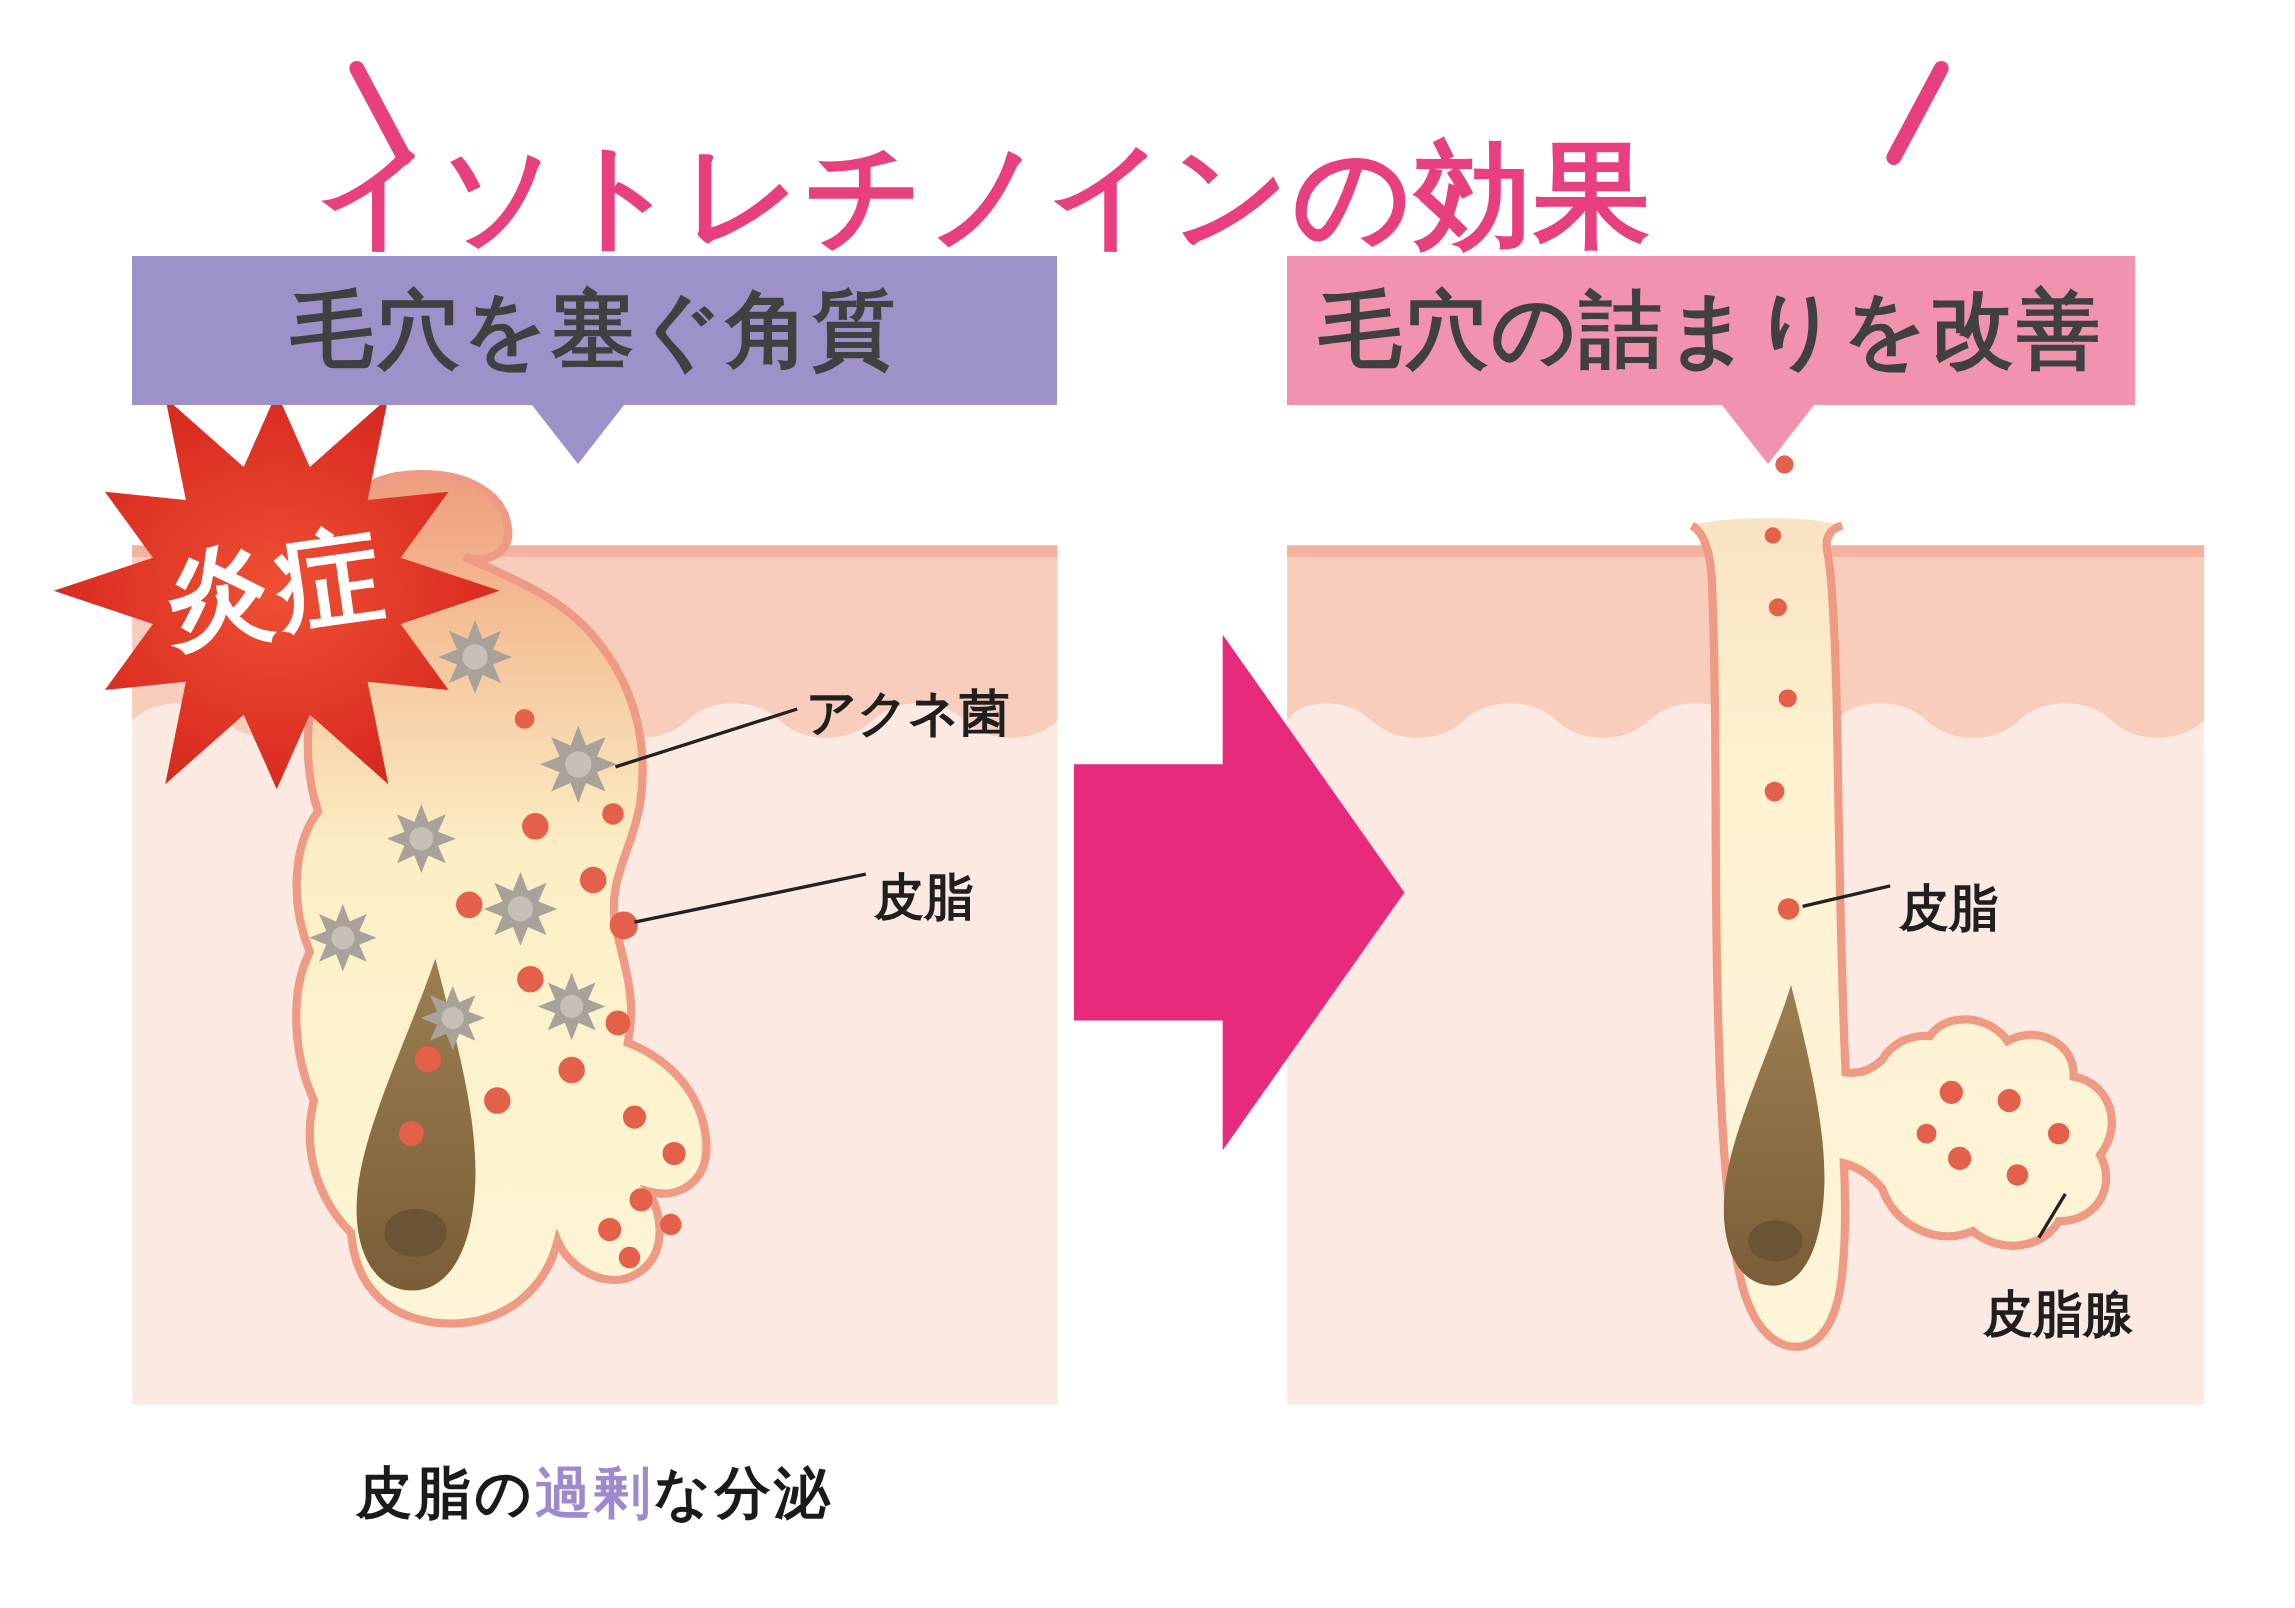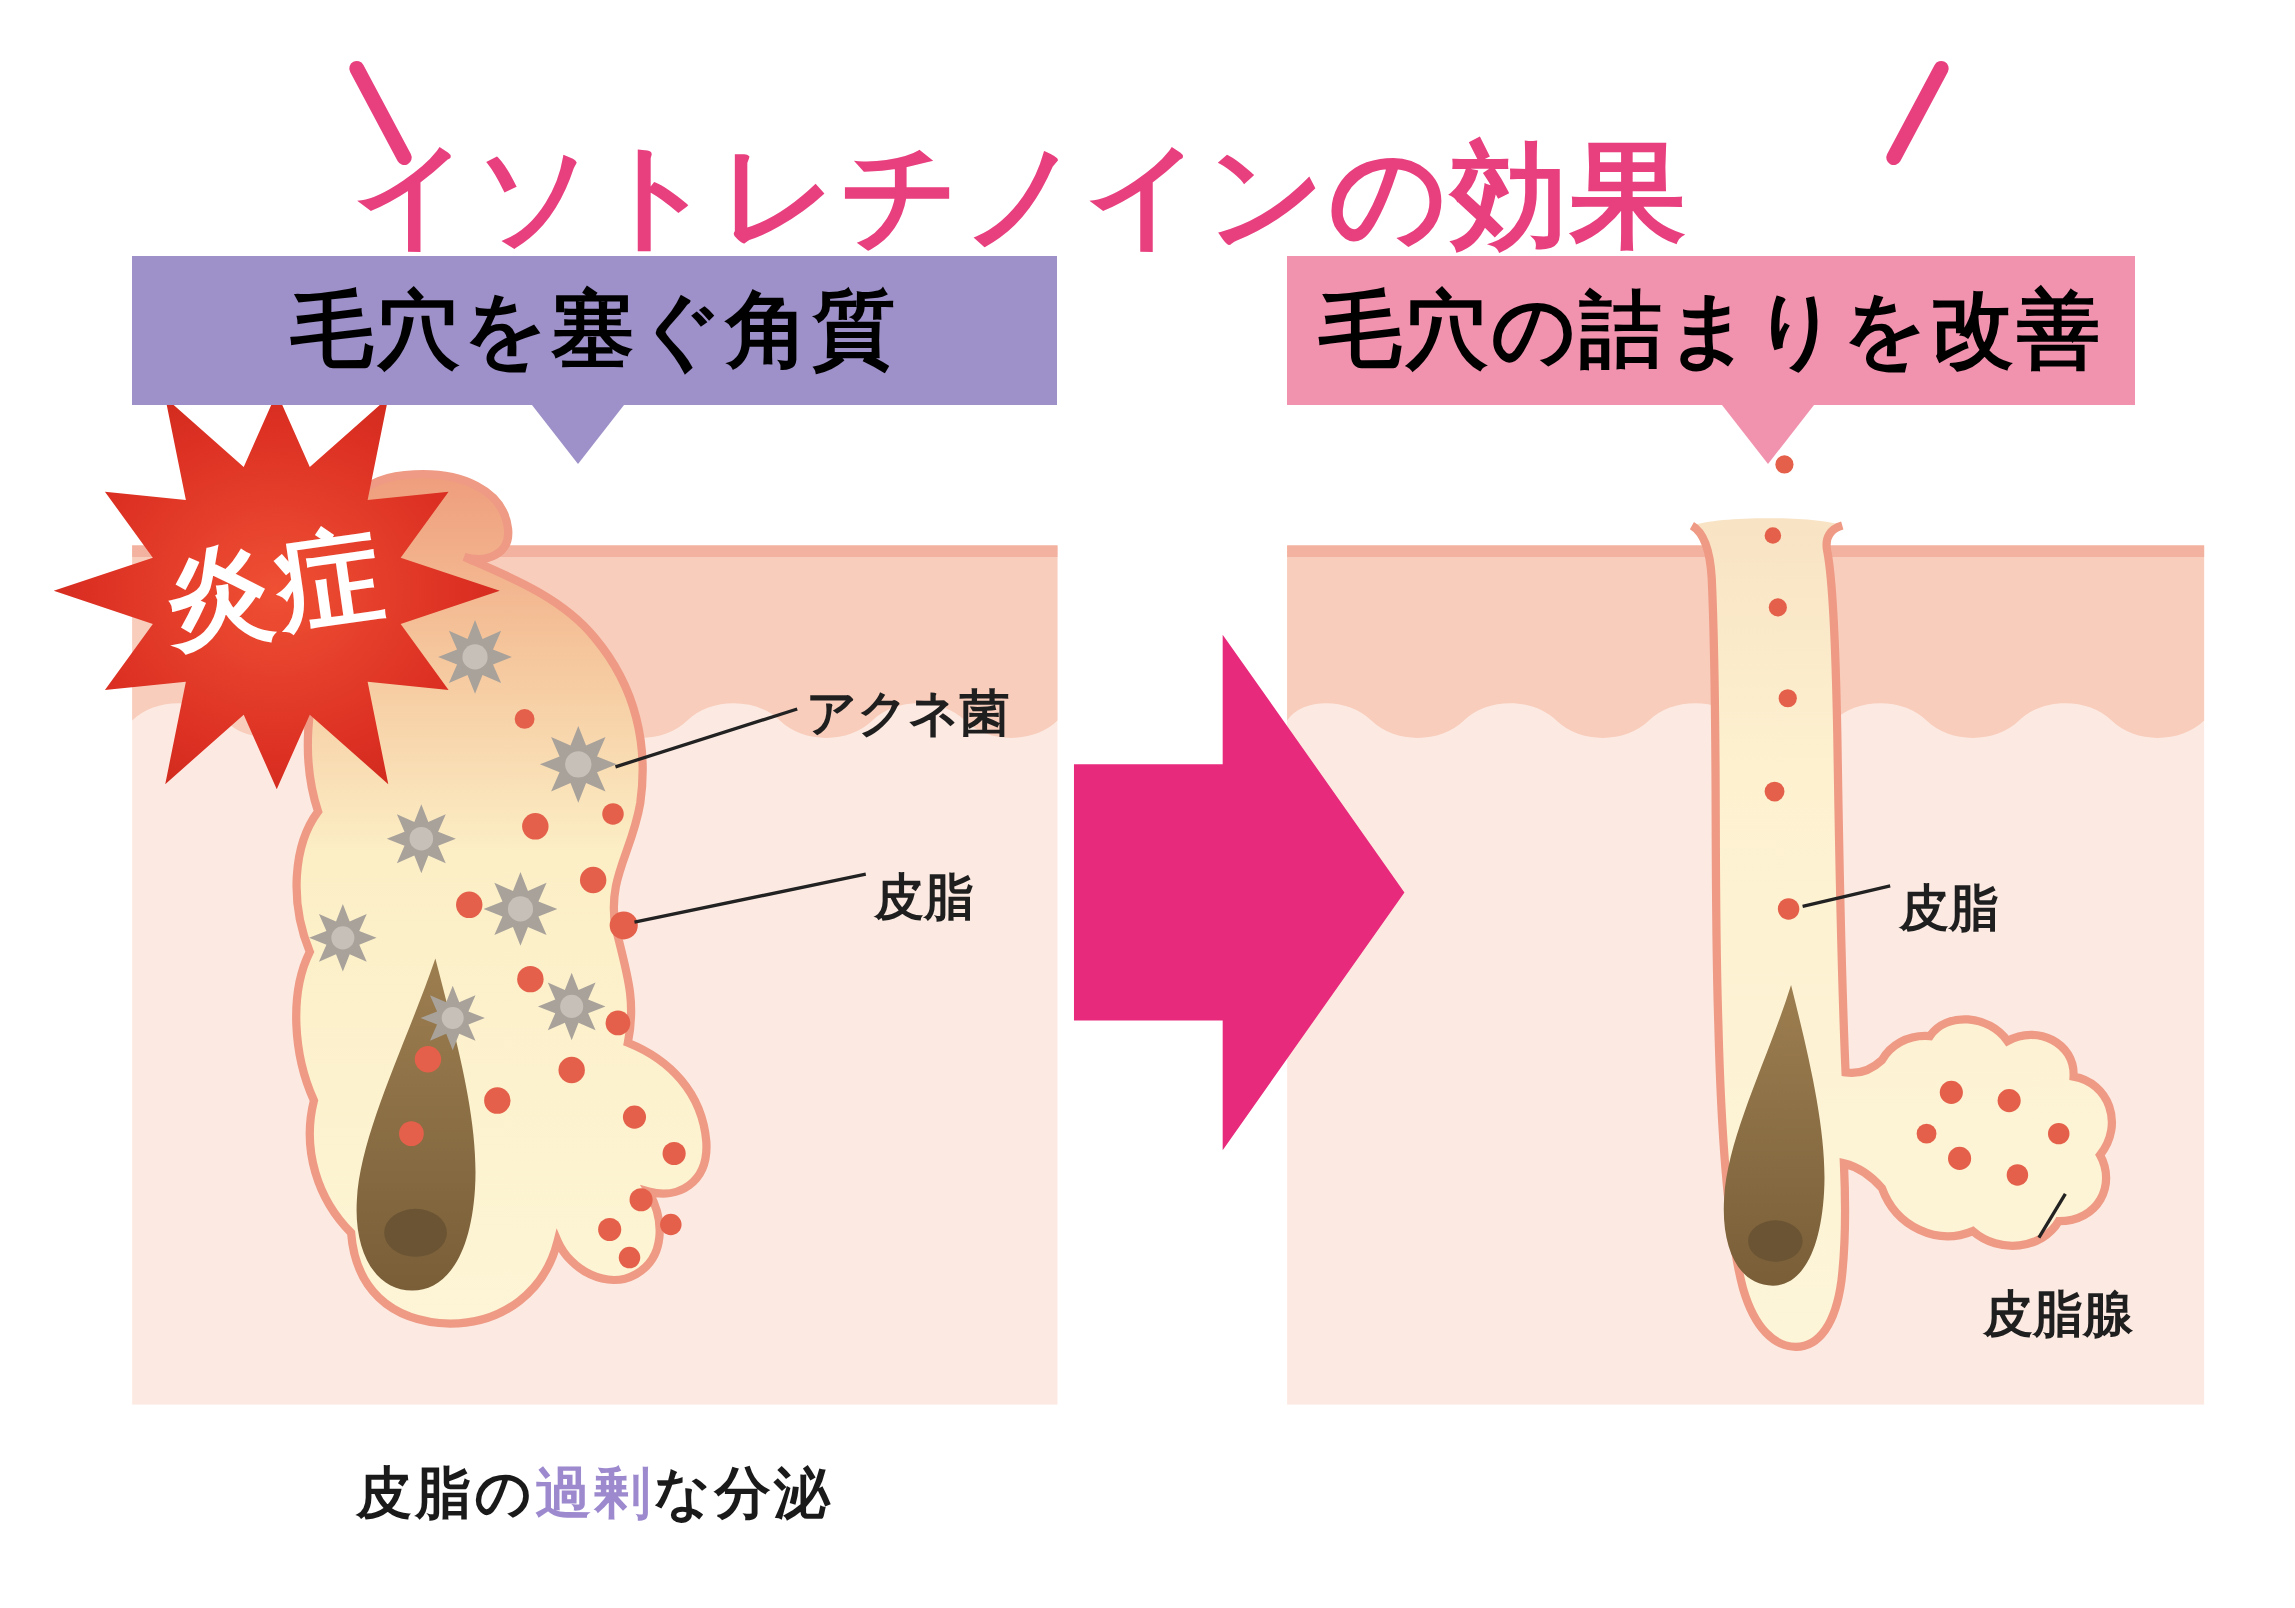--- a/index.html
+++ b/index.html
@@ -3,29 +3,29 @@
 <meta charset="utf-8">
 <style>
   html,body{margin:0;padding:0;background:#ffffff;}
   .canvas{
     position:relative;width:2295px;height:1608px;background:#ffffff;overflow:hidden;
     font-family:"DejaVu Sans","Liberation Sans",sans-serif;
   }
   .art{position:absolute;left:0;top:0;width:2295px;height:1608px;}
   .title{
     position:absolute;left:0;top:40px;width:1970px;text-align:center;
-    font-size:116px;font-weight:bold;color:#e8407f;letter-spacing:3.3px;white-space:nowrap;padding-left:36px;
+    font-size:116px;font-weight:bold;color:#e8407f;letter-spacing:3.3px;white-space:nowrap;
   }
   .slash{
     position:absolute;width:15px;height:116px;background:#e8407f;border-radius:8.3px;top:55px;
   }
   .slash-left{left:373px;transform:rotate(-28deg);}
   .slash-right{left:1910px;transform:rotate(28deg);}
   .banner{
-    position:absolute;top:256px;height:149px;color:#000000;font-size:83px;font-weight:bold;
+    position:absolute;top:256px;height:149px;color:#404040;font-size:83px;font-weight:bold;
     display:flex;align-items:center;justify-content:center;letter-spacing:3.3px;white-space:nowrap;
   }
   .banner-left{left:132px;width:925px;background:#9e90c8;}
   .banner-right{left:1287px;width:848px;background:#f192af;}
   .pointer{
     position:absolute;top:405px;width:0;height:0;
     border-left:46px solid transparent;border-right:46px solid transparent;
   }
   .pointer-left{left:532px;border-top:59px solid #9e90c8;}
   .pointer-right{left:1722px;border-top:59px solid #f192af;}

